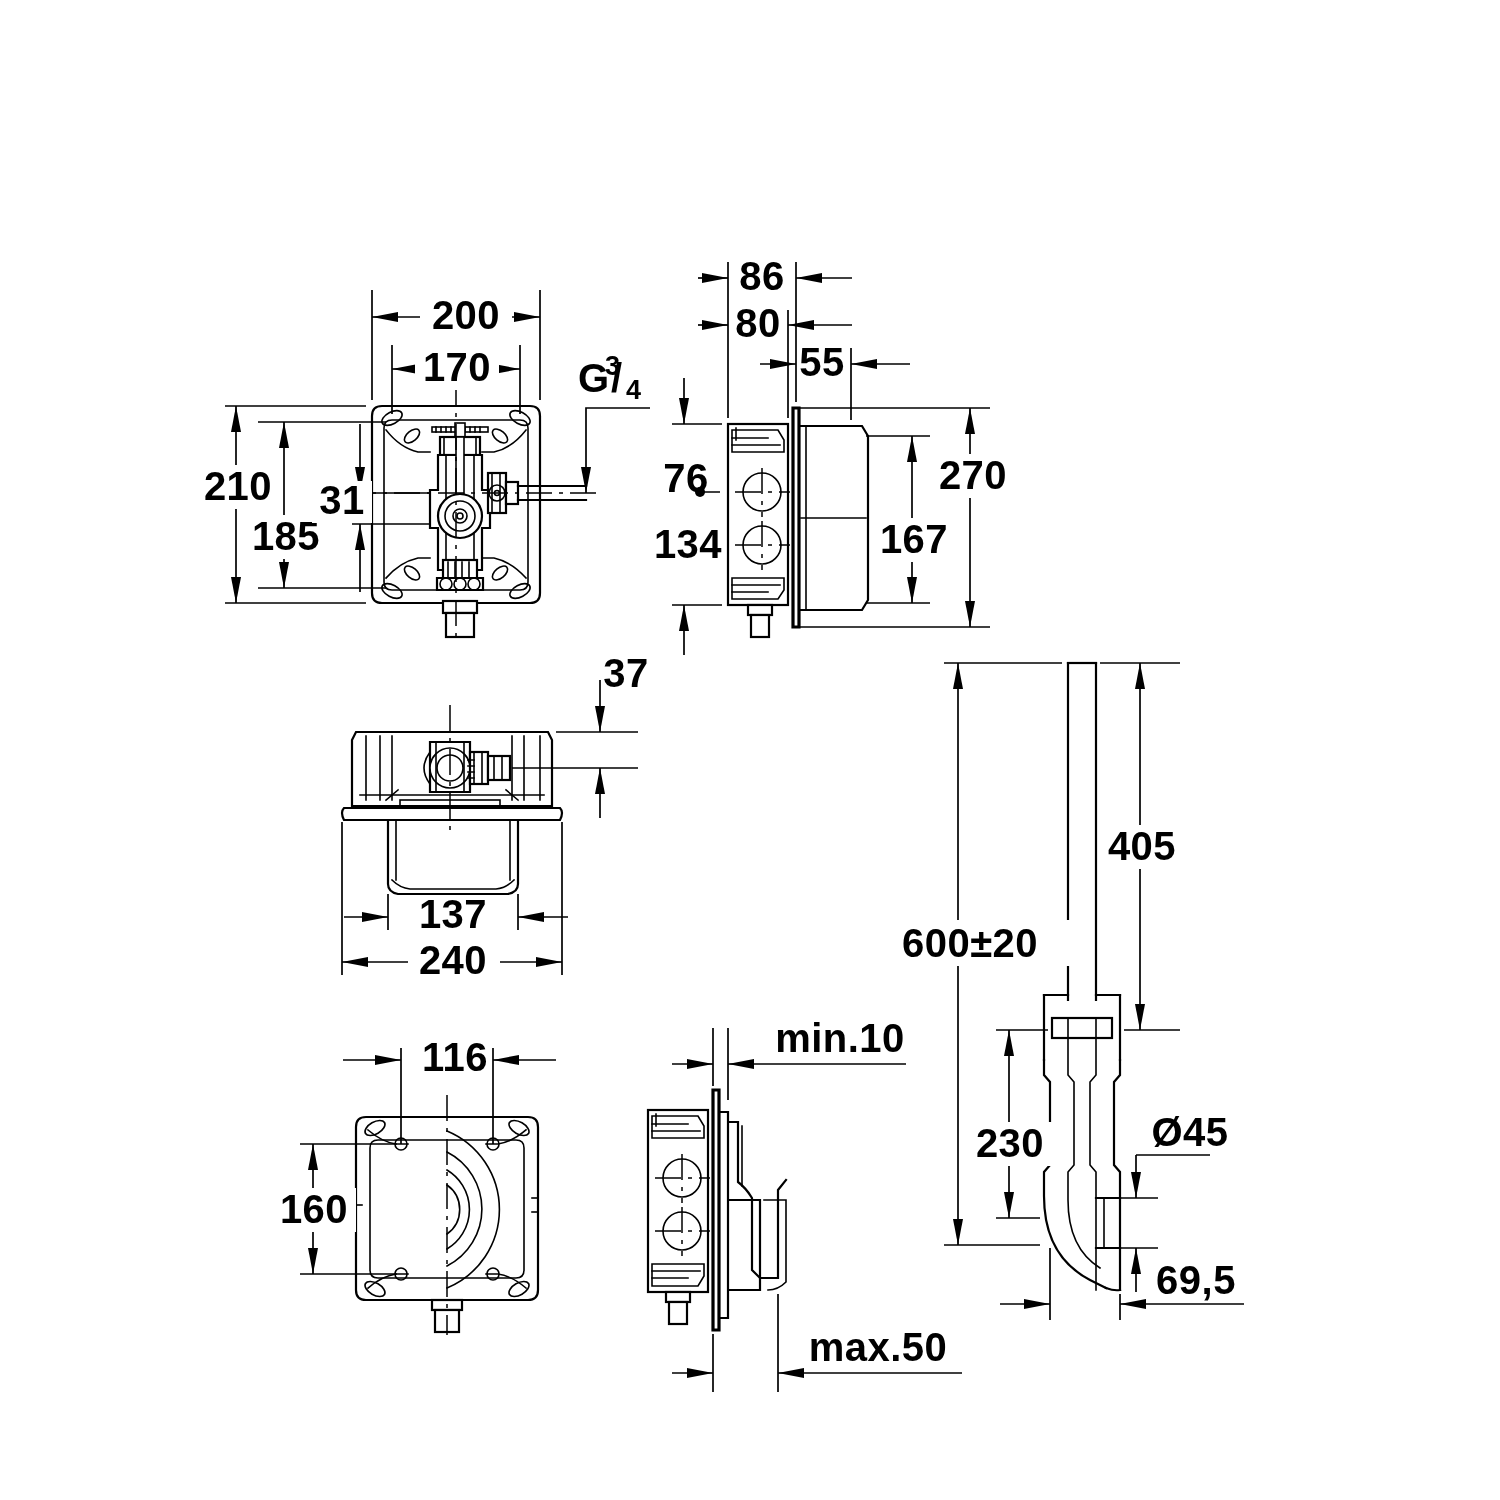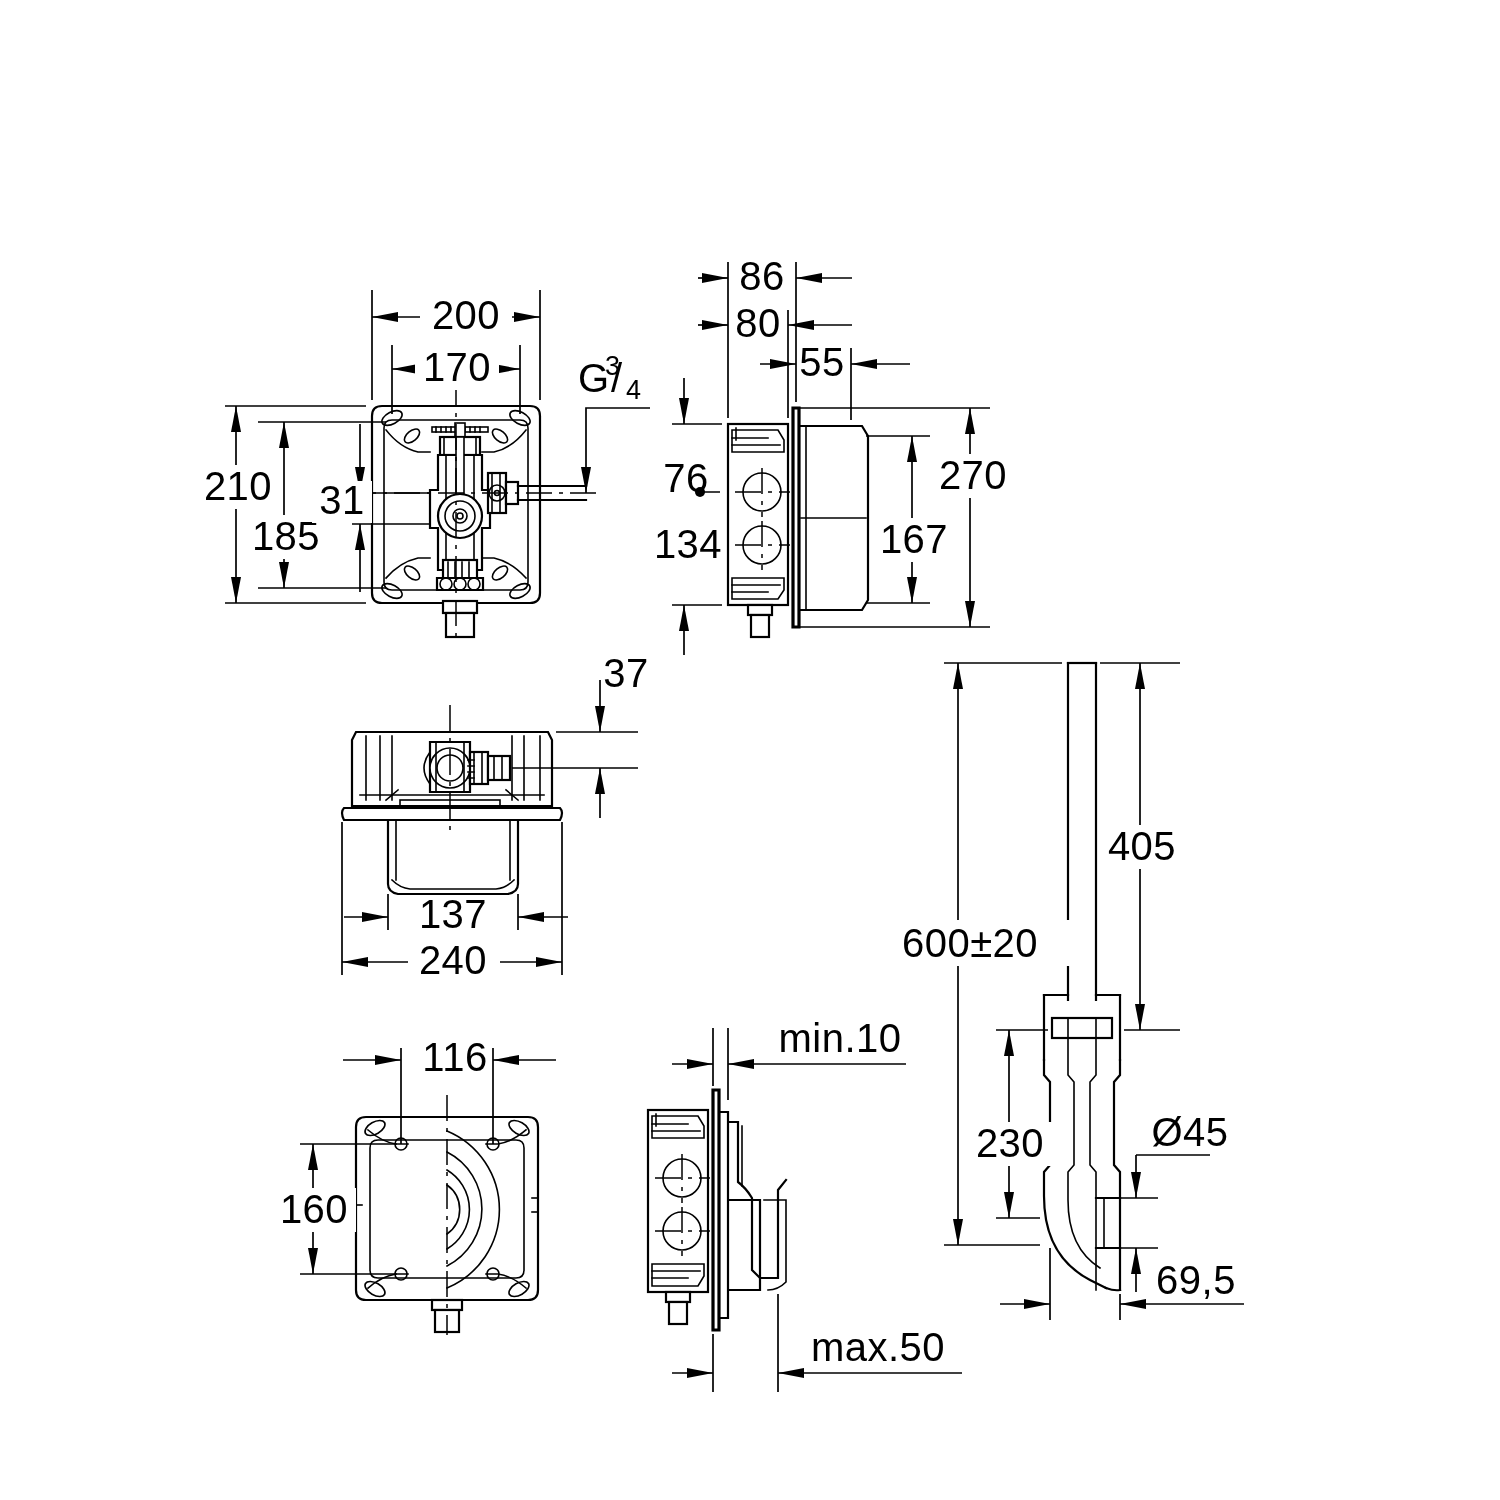--- a/index.html
+++ b/index.html
@@ -12,20 +12,21 @@
     width: 1500px;
     height: 1500px;
     font-family: "Liberation Sans", sans-serif;
     overflow: hidden;
   }
   #sheet {
     position: relative;
     width: 1500px;
     height: 1292px;
     background: #1d4ed8;
+    font-weight: bold;
   }
   svg#drawing {
     display: block;
     width: 1500px;
     height: 1500px;
   }
   .ln   { stroke: #000; stroke-width: 2.2; fill: none; stroke-linecap: square; }
   .lnt  { stroke: #000; stroke-width: 1.6; fill: none; stroke-linecap: square; }
   .lnh  { stroke: #000; stroke-width: 3.2; fill: none; stroke-linecap: square; }
   .ext  { stroke: #000; stroke-width: 1.7; fill: none; }

